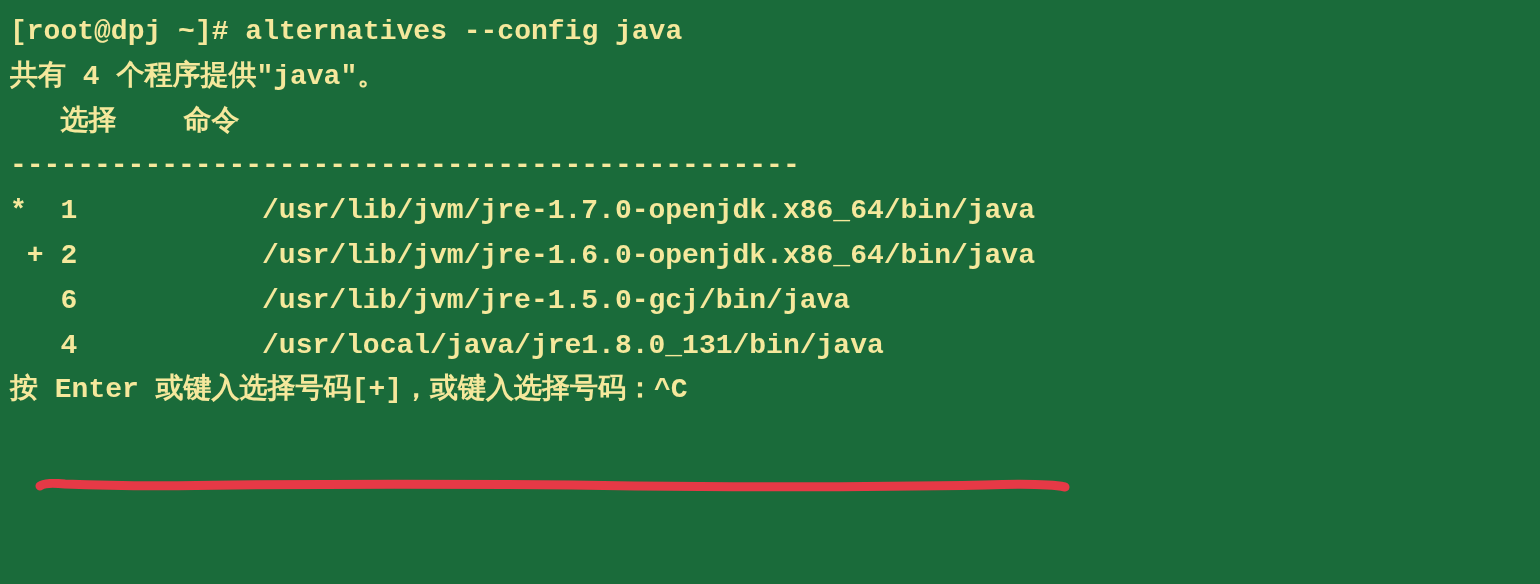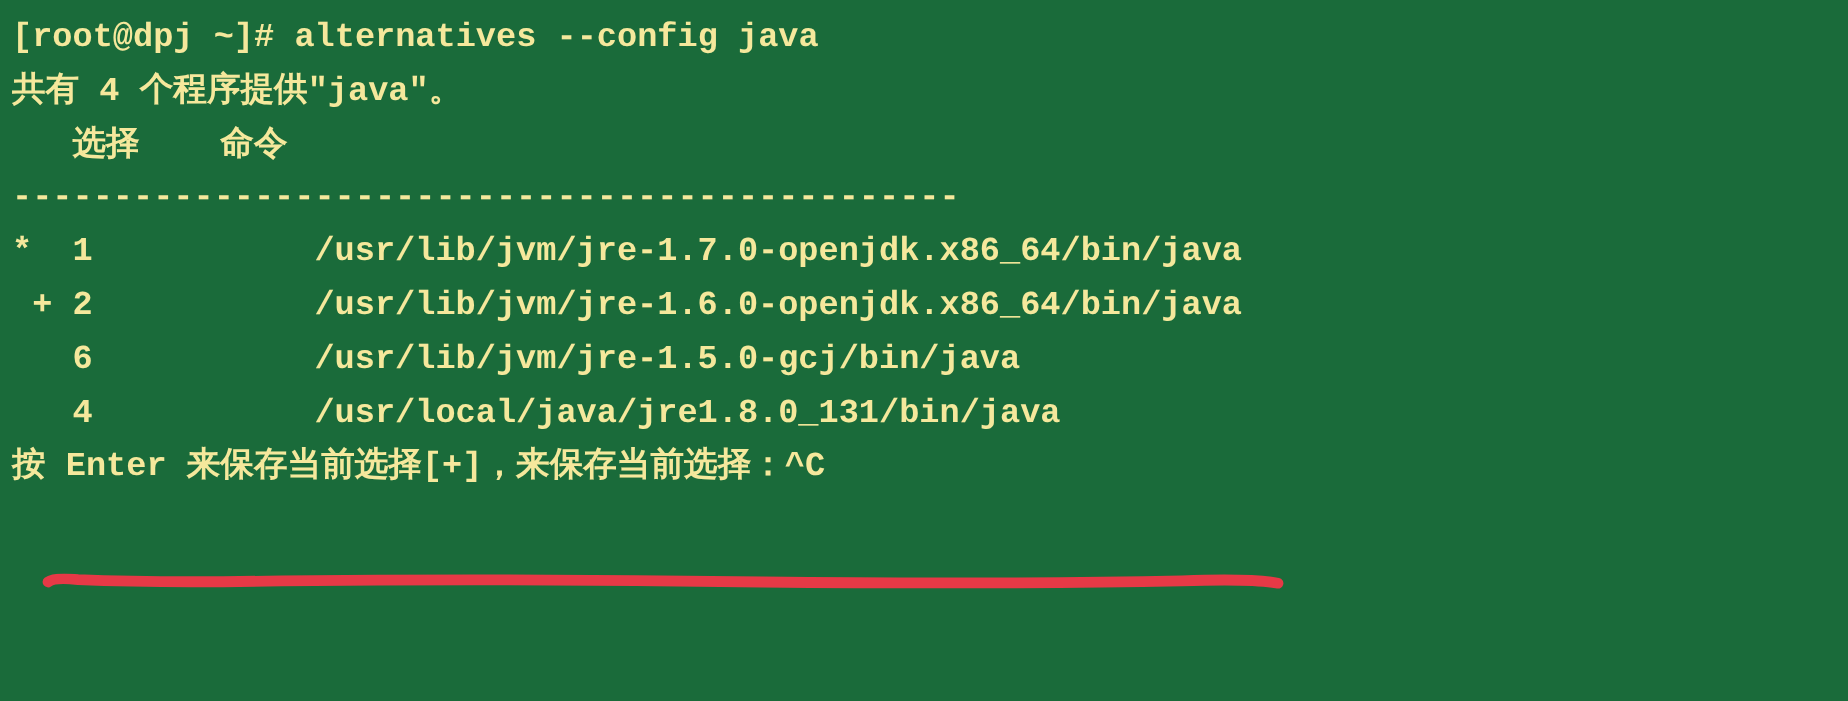--- a/index.html
+++ b/index.html
@@ -42,19 +42,19 @@
 <div class="line"></div>
 <div class="line">共有 4 个程序提供"java"。</div>
 <div class="line"></div>
 <div class="line">   选择    命令</div>
 <div class="line">-----------------------------------------------</div>
 <div class="line">*  1           /usr/lib/jvm/jre-1.7.0-openjdk.x86_64/bin/java</div>
 <div class="line"> + 2           /usr/lib/jvm/jre-1.6.0-openjdk.x86_64/bin/java</div>
 <div class="line">   6           /usr/lib/jvm/jre-1.5.0-gcj/bin/java</div>
 <div class="line">   4           /usr/local/java/jre1.8.0_131/bin/java</div>
 <div class="line"></div>
-<div class="line">按 Enter 来保存当前选择[+]，来保存当前选择：^C</div>
+<div class="line">按 Enter 或键入选择号码[+]，或键入选择号码：^C</div>
 
 <div class="underline-annotation">
   <svg viewBox="0 0 1035 14" preserveAspectRatio="none">
     <path d="M 5 7 Q 10 3 30 5 Q 100 8 200 6 Q 400 4 600 7 Q 800 9 950 6 Q 1010 4 1030 8" stroke="#e63946" stroke-width="9" fill="none" stroke-linecap="round"></path>
   </svg>
 </div>
 
 </body></html>

